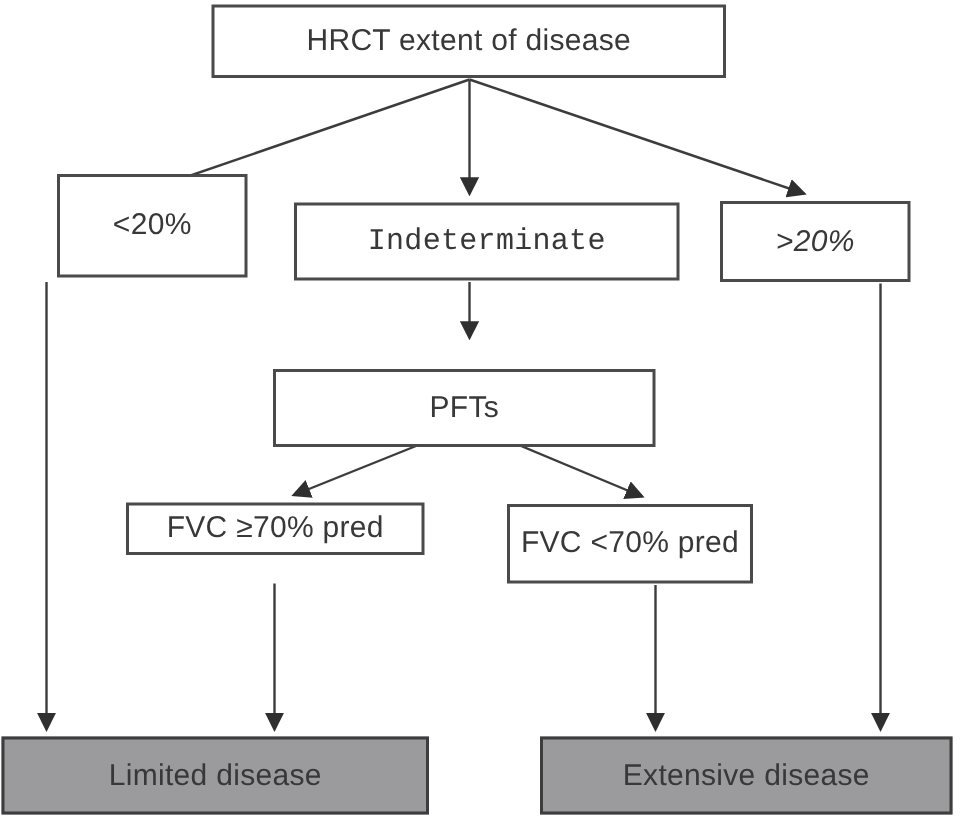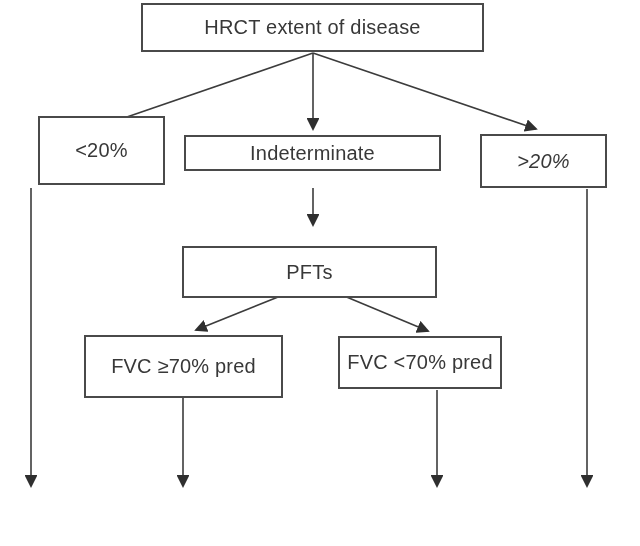--- a/index.html
+++ b/index.html
@@ -40,24 +40,24 @@
     letter-spacing: 0.2px;
     text-align: left;
   }
   .node.outcome {
     background: #9b9a9c;
     border-color: #3d3d3d;
   }
   
   #node-hrct      { left: 141px; top:   3px; width: 343px; height: 49px; }
   #node-under20   { left:  18px; top: 116px; width: 127px; height: 69px; margin-left: 20px; }
-  #node-indet     { left: 184px; top: 135px; width: 257px; height: 36px; }
+  #node-indet     { left: 196px; top: 135px; width: 257px; height: 52px; font-family: Liberation Mono, monospace; }
   #node-over20    { left: 480px; top: 134px; width: 127px; height: 54px; font-style: italic; }
   #node-pfts      { left: 182px; top: 230px; width: 255px; height: 52px; margin-top: 16px; }
-  #node-fvcge70   { left:  84px; top: 335px; width: 199px; height: 63px; }
+  #node-fvcge70   { left:  84px; top: 335px; width: 199px; height: 35px; }
   #node-fvclt70   { left: 338px; top: 336px; width: 164px; height: 53px; }
   #node-limited   { left:   1px; top: 491px; width: 285px; height: 52px; }
   #node-extensive { left: 360px; top: 491px; width: 275px; height: 52px; }
 </style>
 </head>
 <body>
 
 <div id="stage">
 
   <svg id="edges-svg" viewBox="0 0 640 546" xmlns="http://www.w3.org/2000/svg">
@@ -103,15 +103,21 @@
   </div>
 
   <div class="node" id="node-fvcge70">
     <span>FVC ≥70% pred</span>
   </div>
 
   <div class="node" id="node-fvclt70">
     <span>FVC &lt;70% pred</span>
   </div>
 
+  <div class="node outcome" id="node-limited">
+    <span>Limited disease</span>
+  </div>
 
+  <div class="node outcome" id="node-extensive">
+    <span>Extensive disease</span>
+  </div>
 
 </div>
 
 </body></html>

